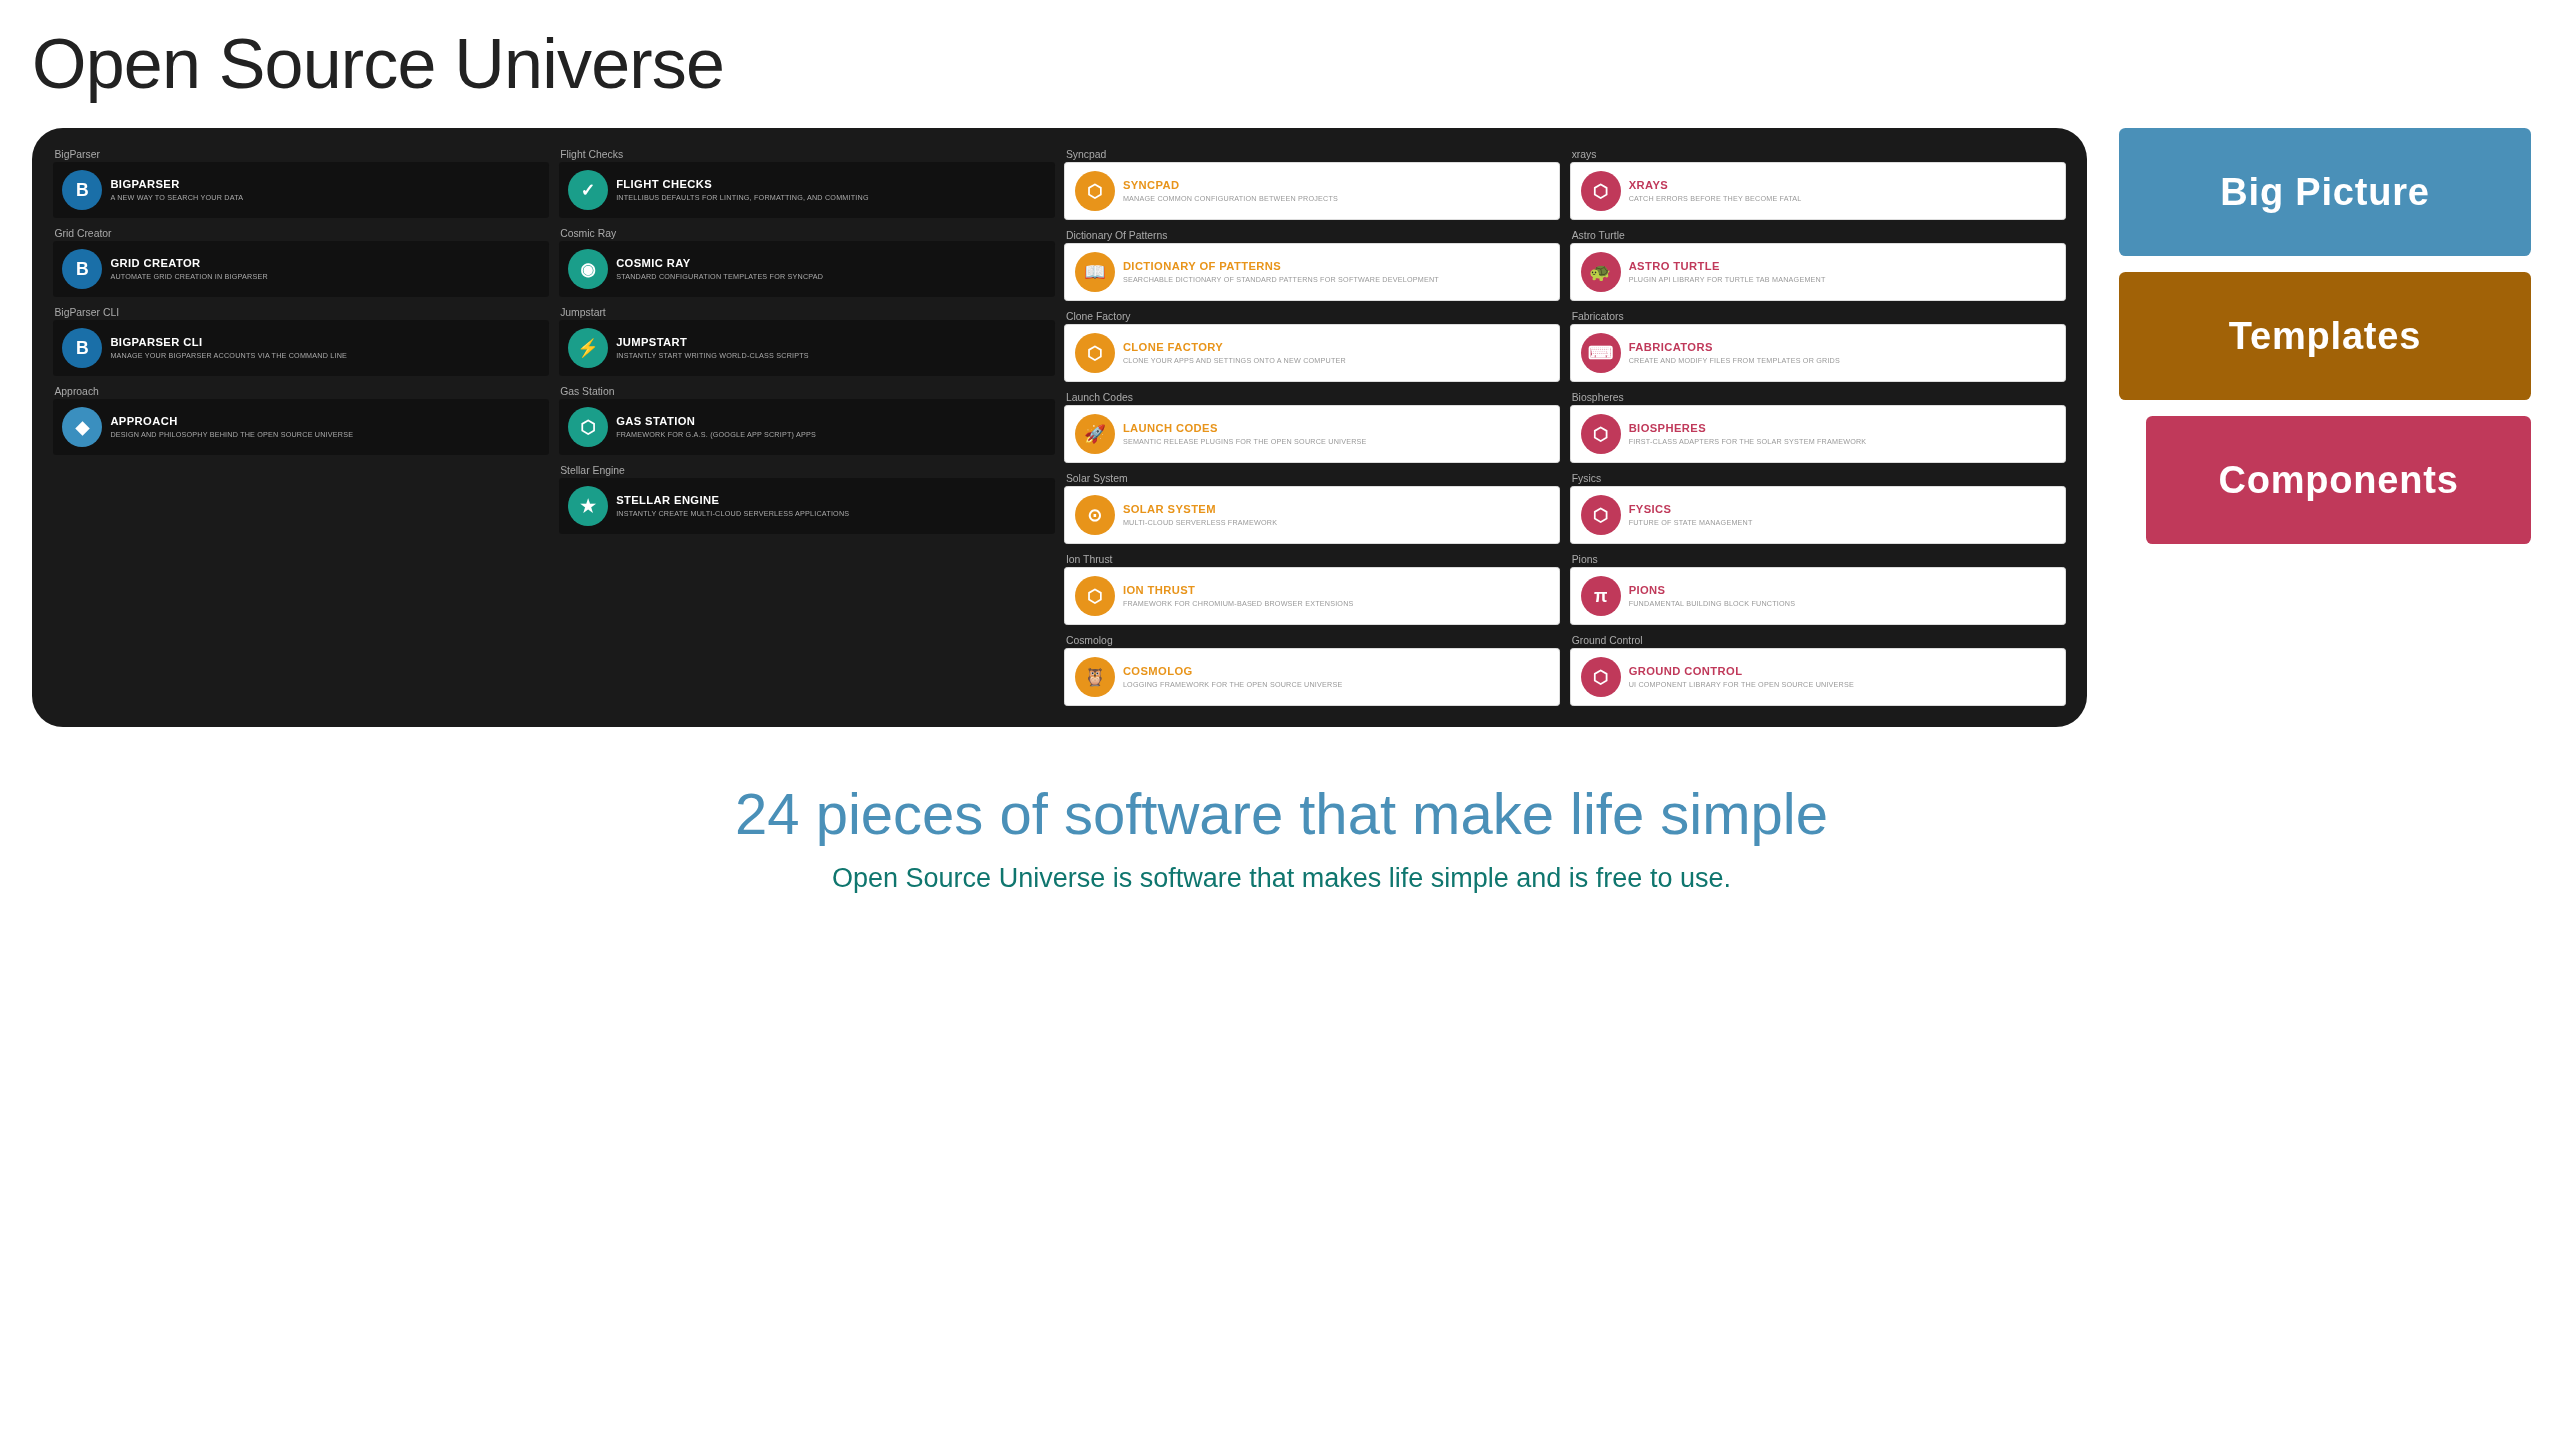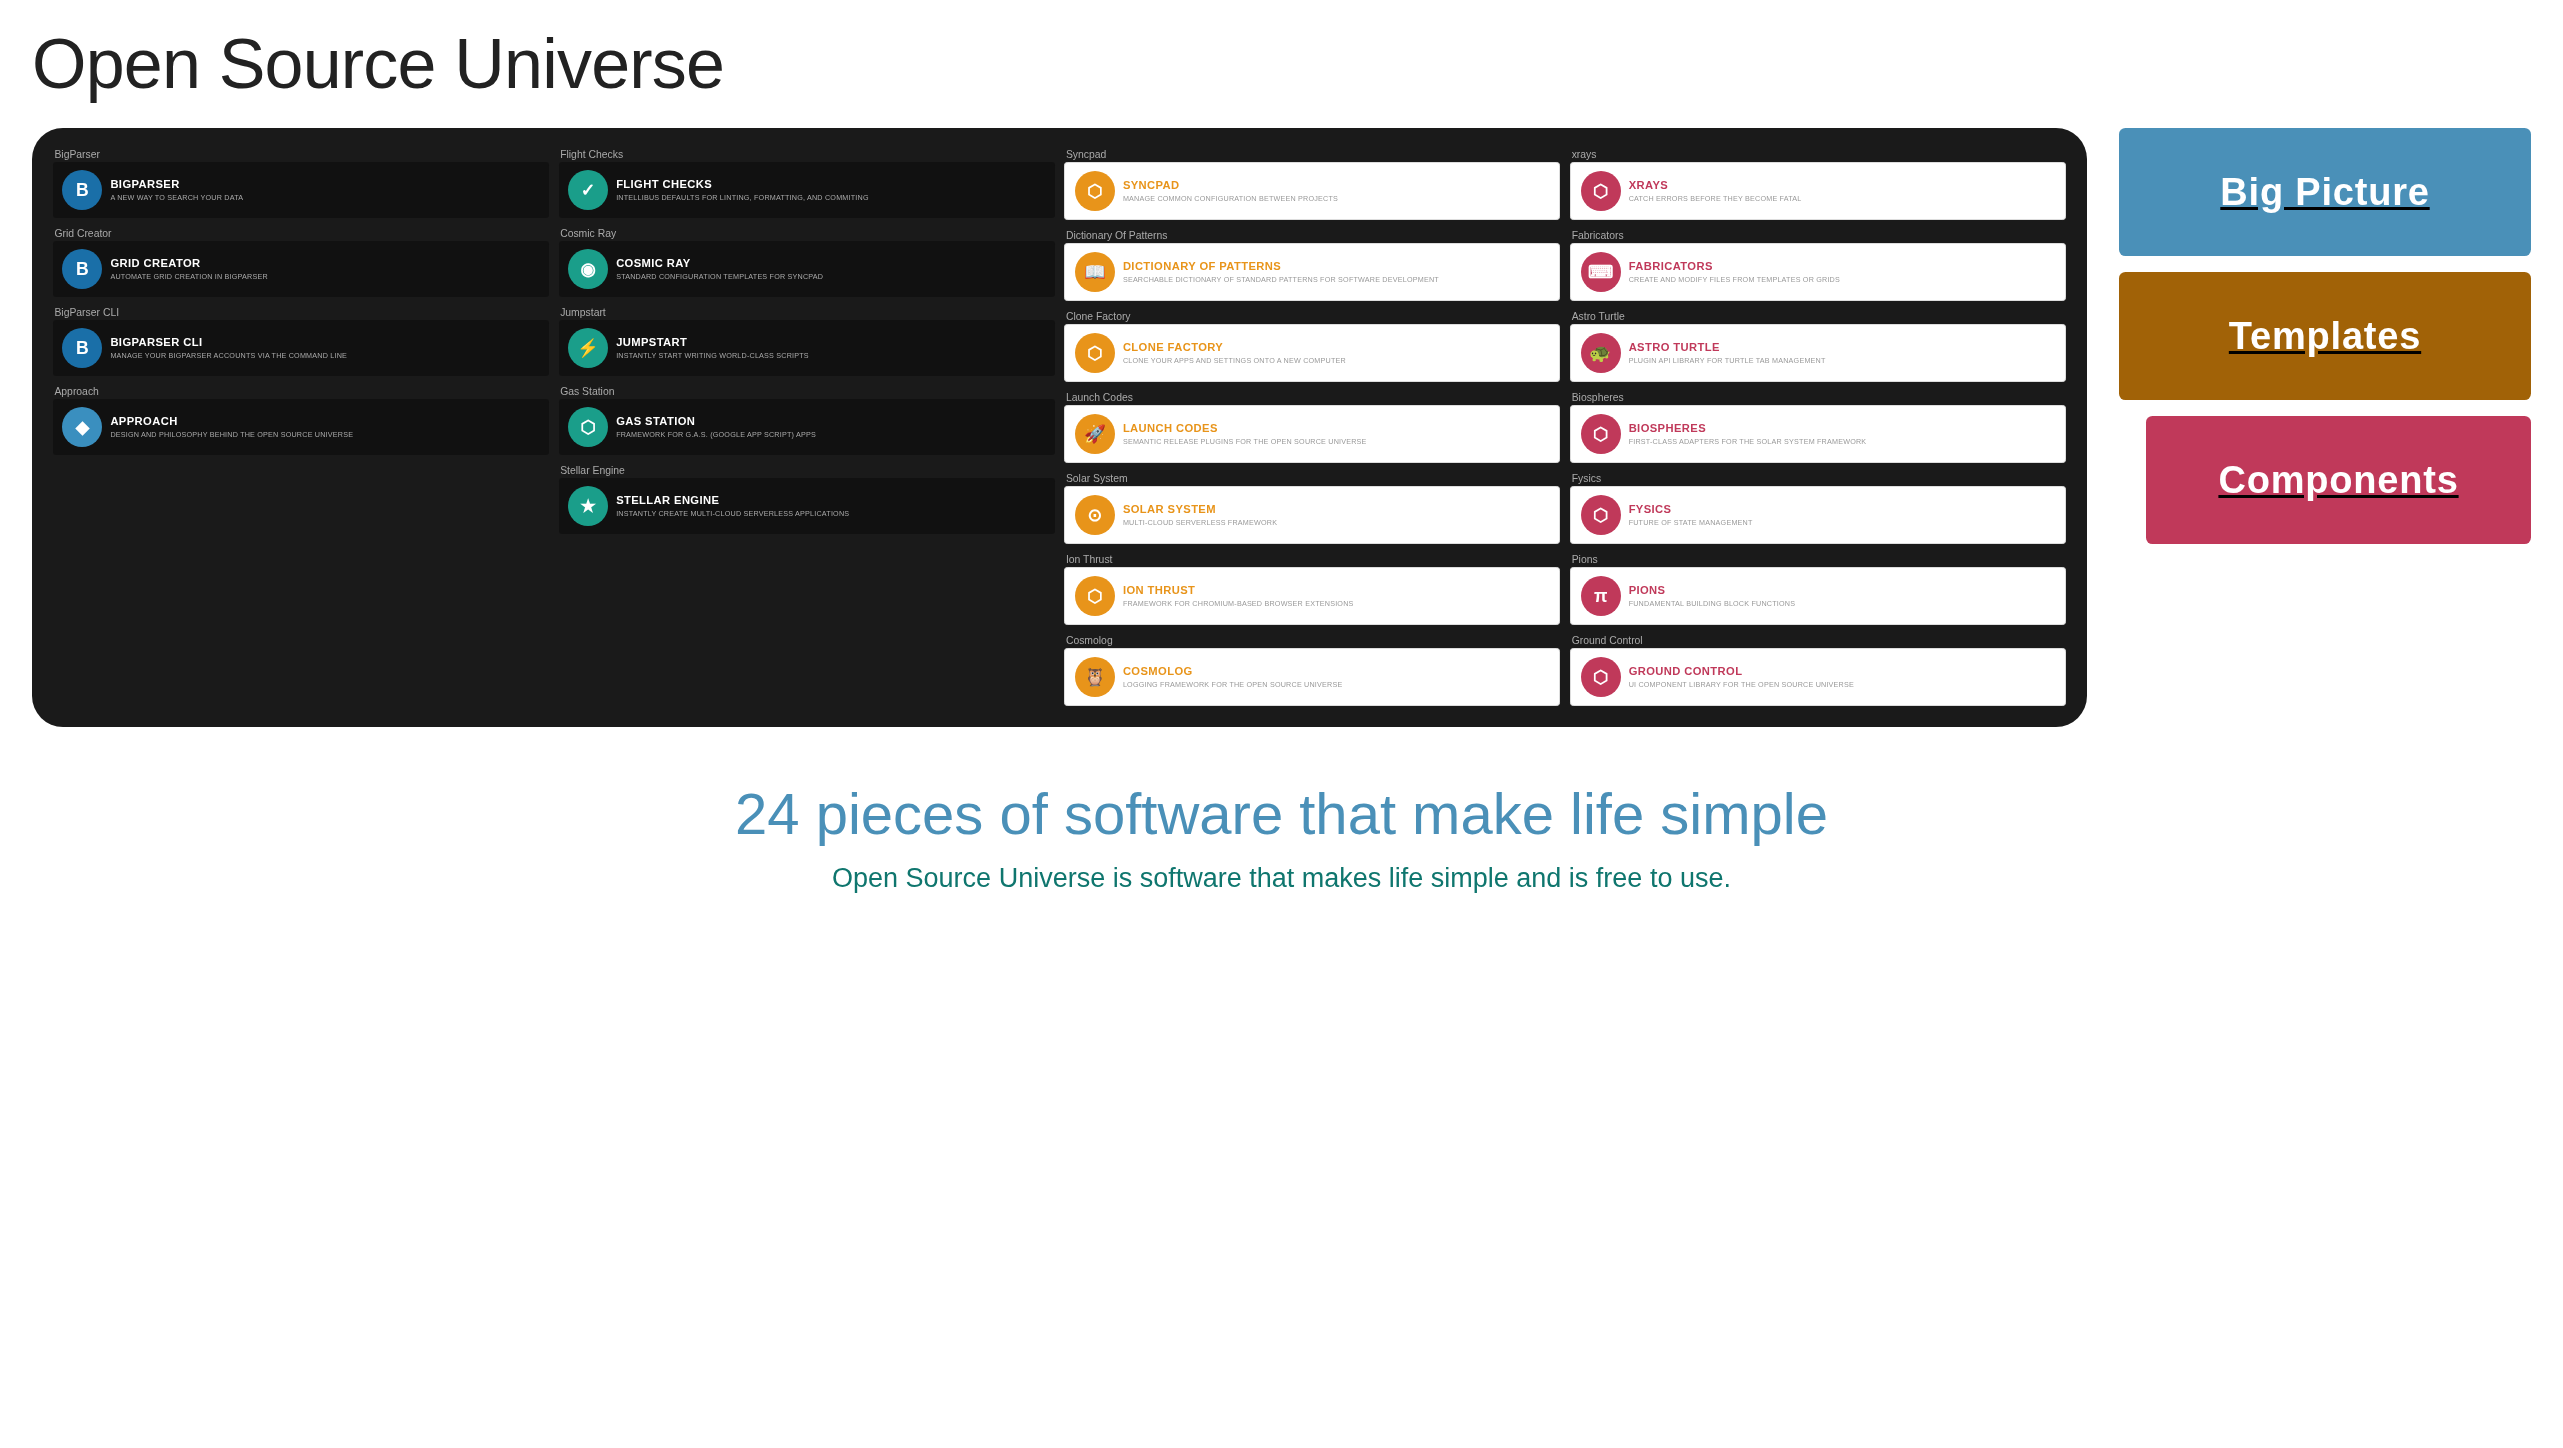--- a/index.html
+++ b/index.html
@@ -119,21 +119,20 @@
     .icon-orange { background: #e8941a; color: #fff; }
     .icon-pink { background: #c0395a; color: #fff; }
     .icon-light-blue { background: #3a8fbf; color: #fff; }
 
     .sidebar {
       display: flex;
       flex-direction: column;
       gap: 16px;
       width: 412px;
       flex-shrink: 0;
-      text-decoration: underline;
     }
 
     .sidebar-btn {
       border-radius: 6.4px;
       display: flex;
       align-items: center;
       justify-content: center;
       height: 128px;
       cursor: pointer;
     }
@@ -348,36 +347,36 @@
             <div class="card-label">xrays</div>
             <div class="card light pink">
               <div class="card-icon icon-pink">⬡</div>
               <div class="card-text">
                 <h3>XRAYS</h3>
                 <p>CATCH ERRORS BEFORE THEY BECOME FATAL</p>
               </div>
             </div>
           </div>
           <div class="card-wrapper">
+            <div class="card-label">Astro Turtle</div>
+            <div class="card light pink">
+              <div class="card-icon icon-pink">🐢</div>
+              <div class="card-text">
+                <h3>ASTRO TURTLE</h3>
+                <p>PLUGIN API LIBRARY FOR TURTLE TAB MANAGEMENT</p>
+              </div>
+            </div>
+          </div>
+          <div class="card-wrapper">
             <div class="card-label">Fabricators</div>
             <div class="card light pink">
               <div class="card-icon icon-pink">⌨</div>
               <div class="card-text">
                 <h3>FABRICATORS</h3>
                 <p>CREATE AND MODIFY FILES FROM TEMPLATES OR GRIDS</p>
-              </div>
-            </div>
-          </div>
-          <div class="card-wrapper">
-            <div class="card-label">Astro Turtle</div>
-            <div class="card light pink">
-              <div class="card-icon icon-pink">🐢</div>
-              <div class="card-text">
-                <h3>ASTRO TURTLE</h3>
-                <p>PLUGIN API LIBRARY FOR TURTLE TAB MANAGEMENT</p>
               </div>
             </div>
           </div>
           <div class="card-wrapper">
             <div class="card-label">Biospheres</div>
             <div class="card light pink">
               <div class="card-icon icon-pink">⬡</div>
               <div class="card-text">
                 <h3>BIOSPHERES</h3>
                 <p>FIRST-CLASS ADAPTERS FOR THE SOLAR SYSTEM FRAMEWORK</p>

